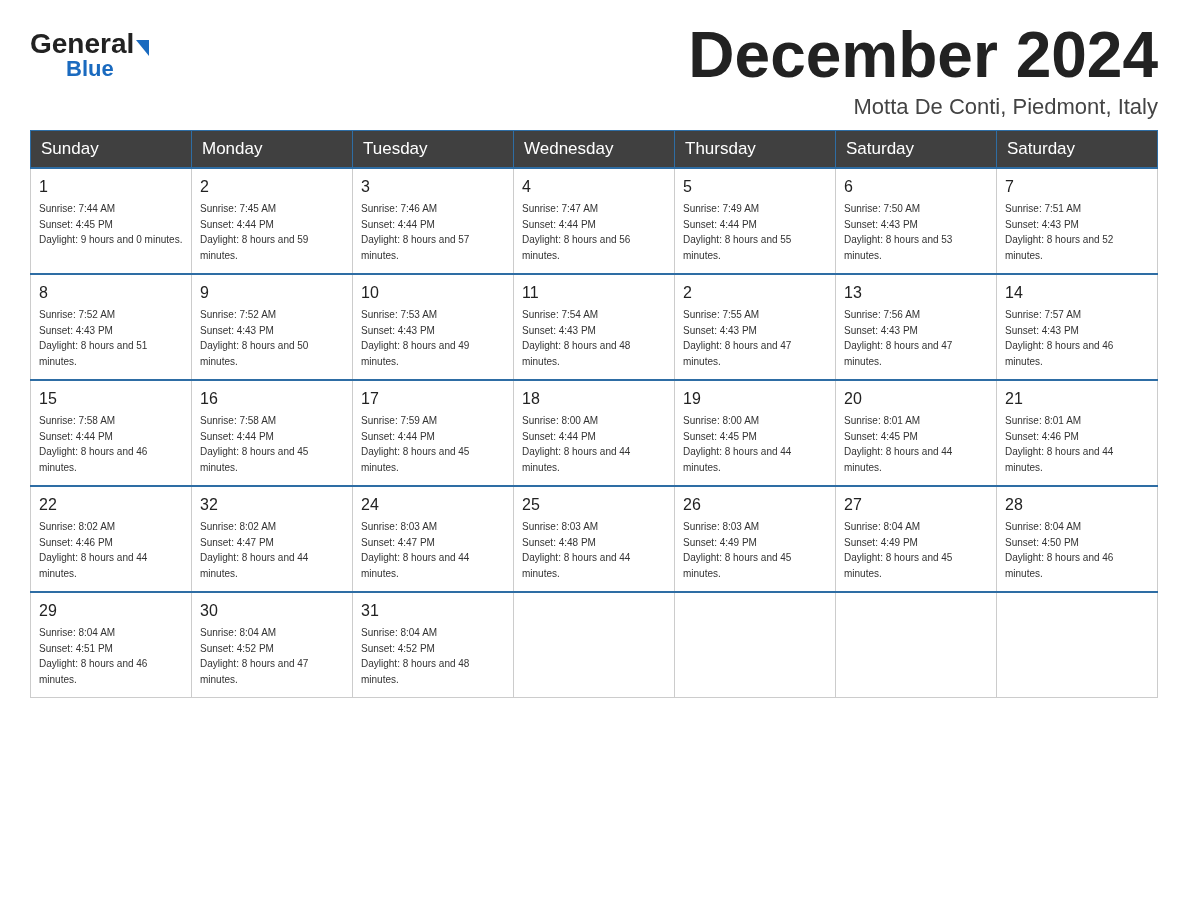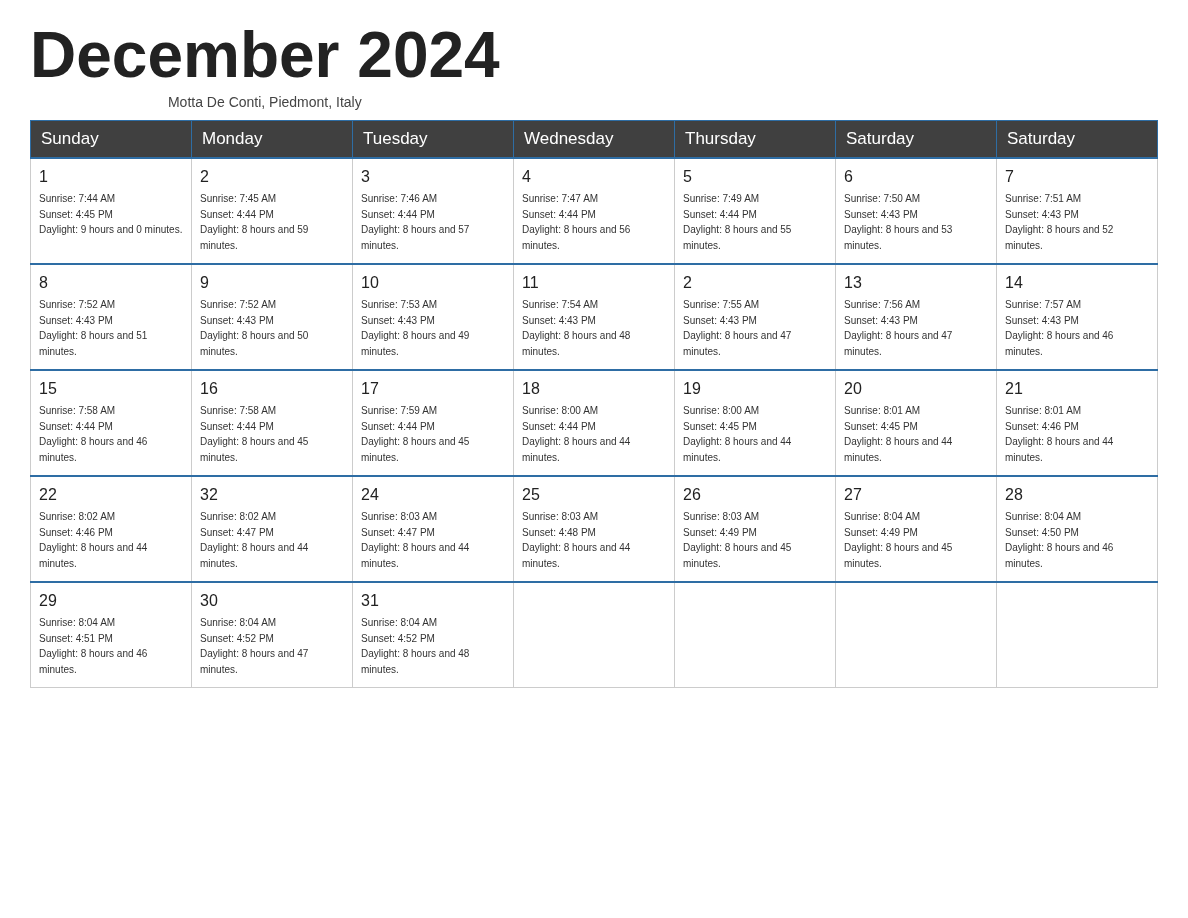--- a/index.html
+++ b/index.html
@@ -39,24 +39,23 @@
     .title-block {
       text-align: right;
     }
     .page-title {
       font-size: 64px;
       font-weight: bold;
       color: #222;
       line-height: 1.1;
     }
     .subtitle {
-      font-size: 14px;
+      font-size: 22px;
       color: #444;
       margin-top: 4px;
-      text-align: center;
     }
     .calendar {
       width: 100%;
       border-collapse: collapse;
       margin-top: 6px;
     }
     .calendar th {
       background-color: #404040;
       color: #fff;
       font-size: 17px;
@@ -90,20 +89,27 @@
       border-top: 2px solid #2e6da4;
     }
     .empty-cell {
       border-top: 2px solid #2e6da4;
     }
   </style>
 </head>
 <body>
 
 <div class="header-row">
+  <div class="logo">
+    <div style="display:flex;align-items:center;">
+      <span class="logo-text">General</span>
+      <span style="display:inline-block;margin-left:2px;width:0;height:0;border-left:13px solid transparent;border-right:0px solid transparent;border-top:16px solid #1a6abf;vertical-align:middle;position:relative;top:4px;"></span>
+    </div>
+    <div class="logo-blue">Blue</div>
+  </div>
   <div class="title-block">
     <div class="page-title">December 2024</div>
     <div class="subtitle">Motta De Conti, Piedmont, Italy</div>
   </div>
 </div>
 
 <table class="calendar">
   <thead>
     <tr>
       <th>Sunday</th>

